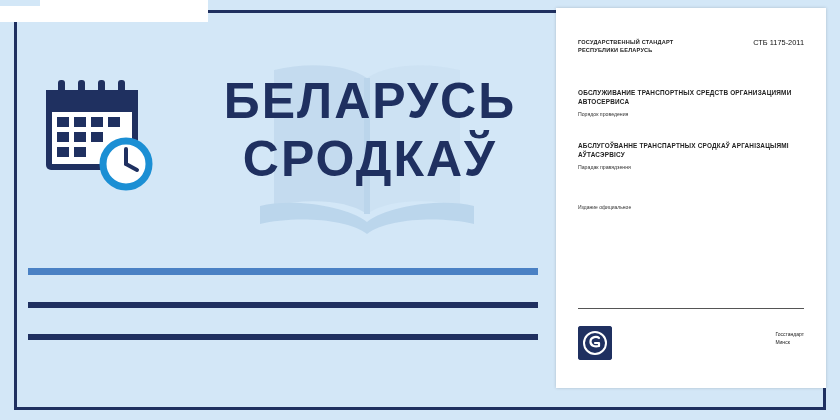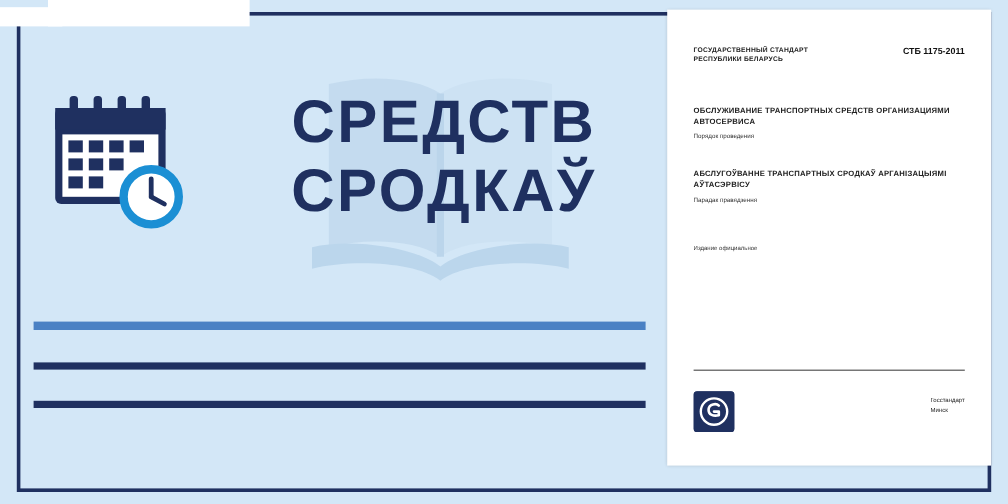--- a/index.html
+++ b/index.html
@@ -130,21 +130,21 @@
   .doc-head-left {
     font-size: 5.6px;
     font-weight: bold;
     line-height: 8px;
     letter-spacing: 0.2px;
     color: #222;
     text-transform: uppercase;
   }
   .doc-head-right {
     font-size: 7.4px;
-    font-weight: bold;
+    font-weight: normal;
     color: #111;
     white-space: nowrap;
     text-align: right;
   }
   .doc-title-block {
     margin-top: 34px;
   }
   .doc-title {
     font-size: 6.4px;
     font-weight: bold;
@@ -236,21 +236,21 @@
       </g>
 
       <circle cx="86" cy="86" r="26" fill="#ffffff"></circle>
       <circle cx="86" cy="86" r="23" fill="none" stroke="#1b8fd4" stroke-width="7"></circle>
       <line x1="86" y1="86" x2="86" y2="71" stroke="#1f3060" stroke-width="4" stroke-linecap="round"></line>
       <line x1="86" y1="86" x2="97" y2="92" stroke="#1f3060" stroke-width="4" stroke-linecap="round"></line>
     </svg>
   </div>
 
   <div class="headline">
-    <span>СРЕДСТВ</span>
+    <span>БЕЛАРУСЬ</span>
     <span class="line2">СРОДКАЎ</span>
   </div>
 
   <div class="rule rule-accent"></div>
   <div class="rule rule-dark1"></div>
   <div class="rule rule-dark2"></div>
 
   <div class="frame"></div>
   <div class="notch-top"></div>
   <div class="notch-left"></div>

